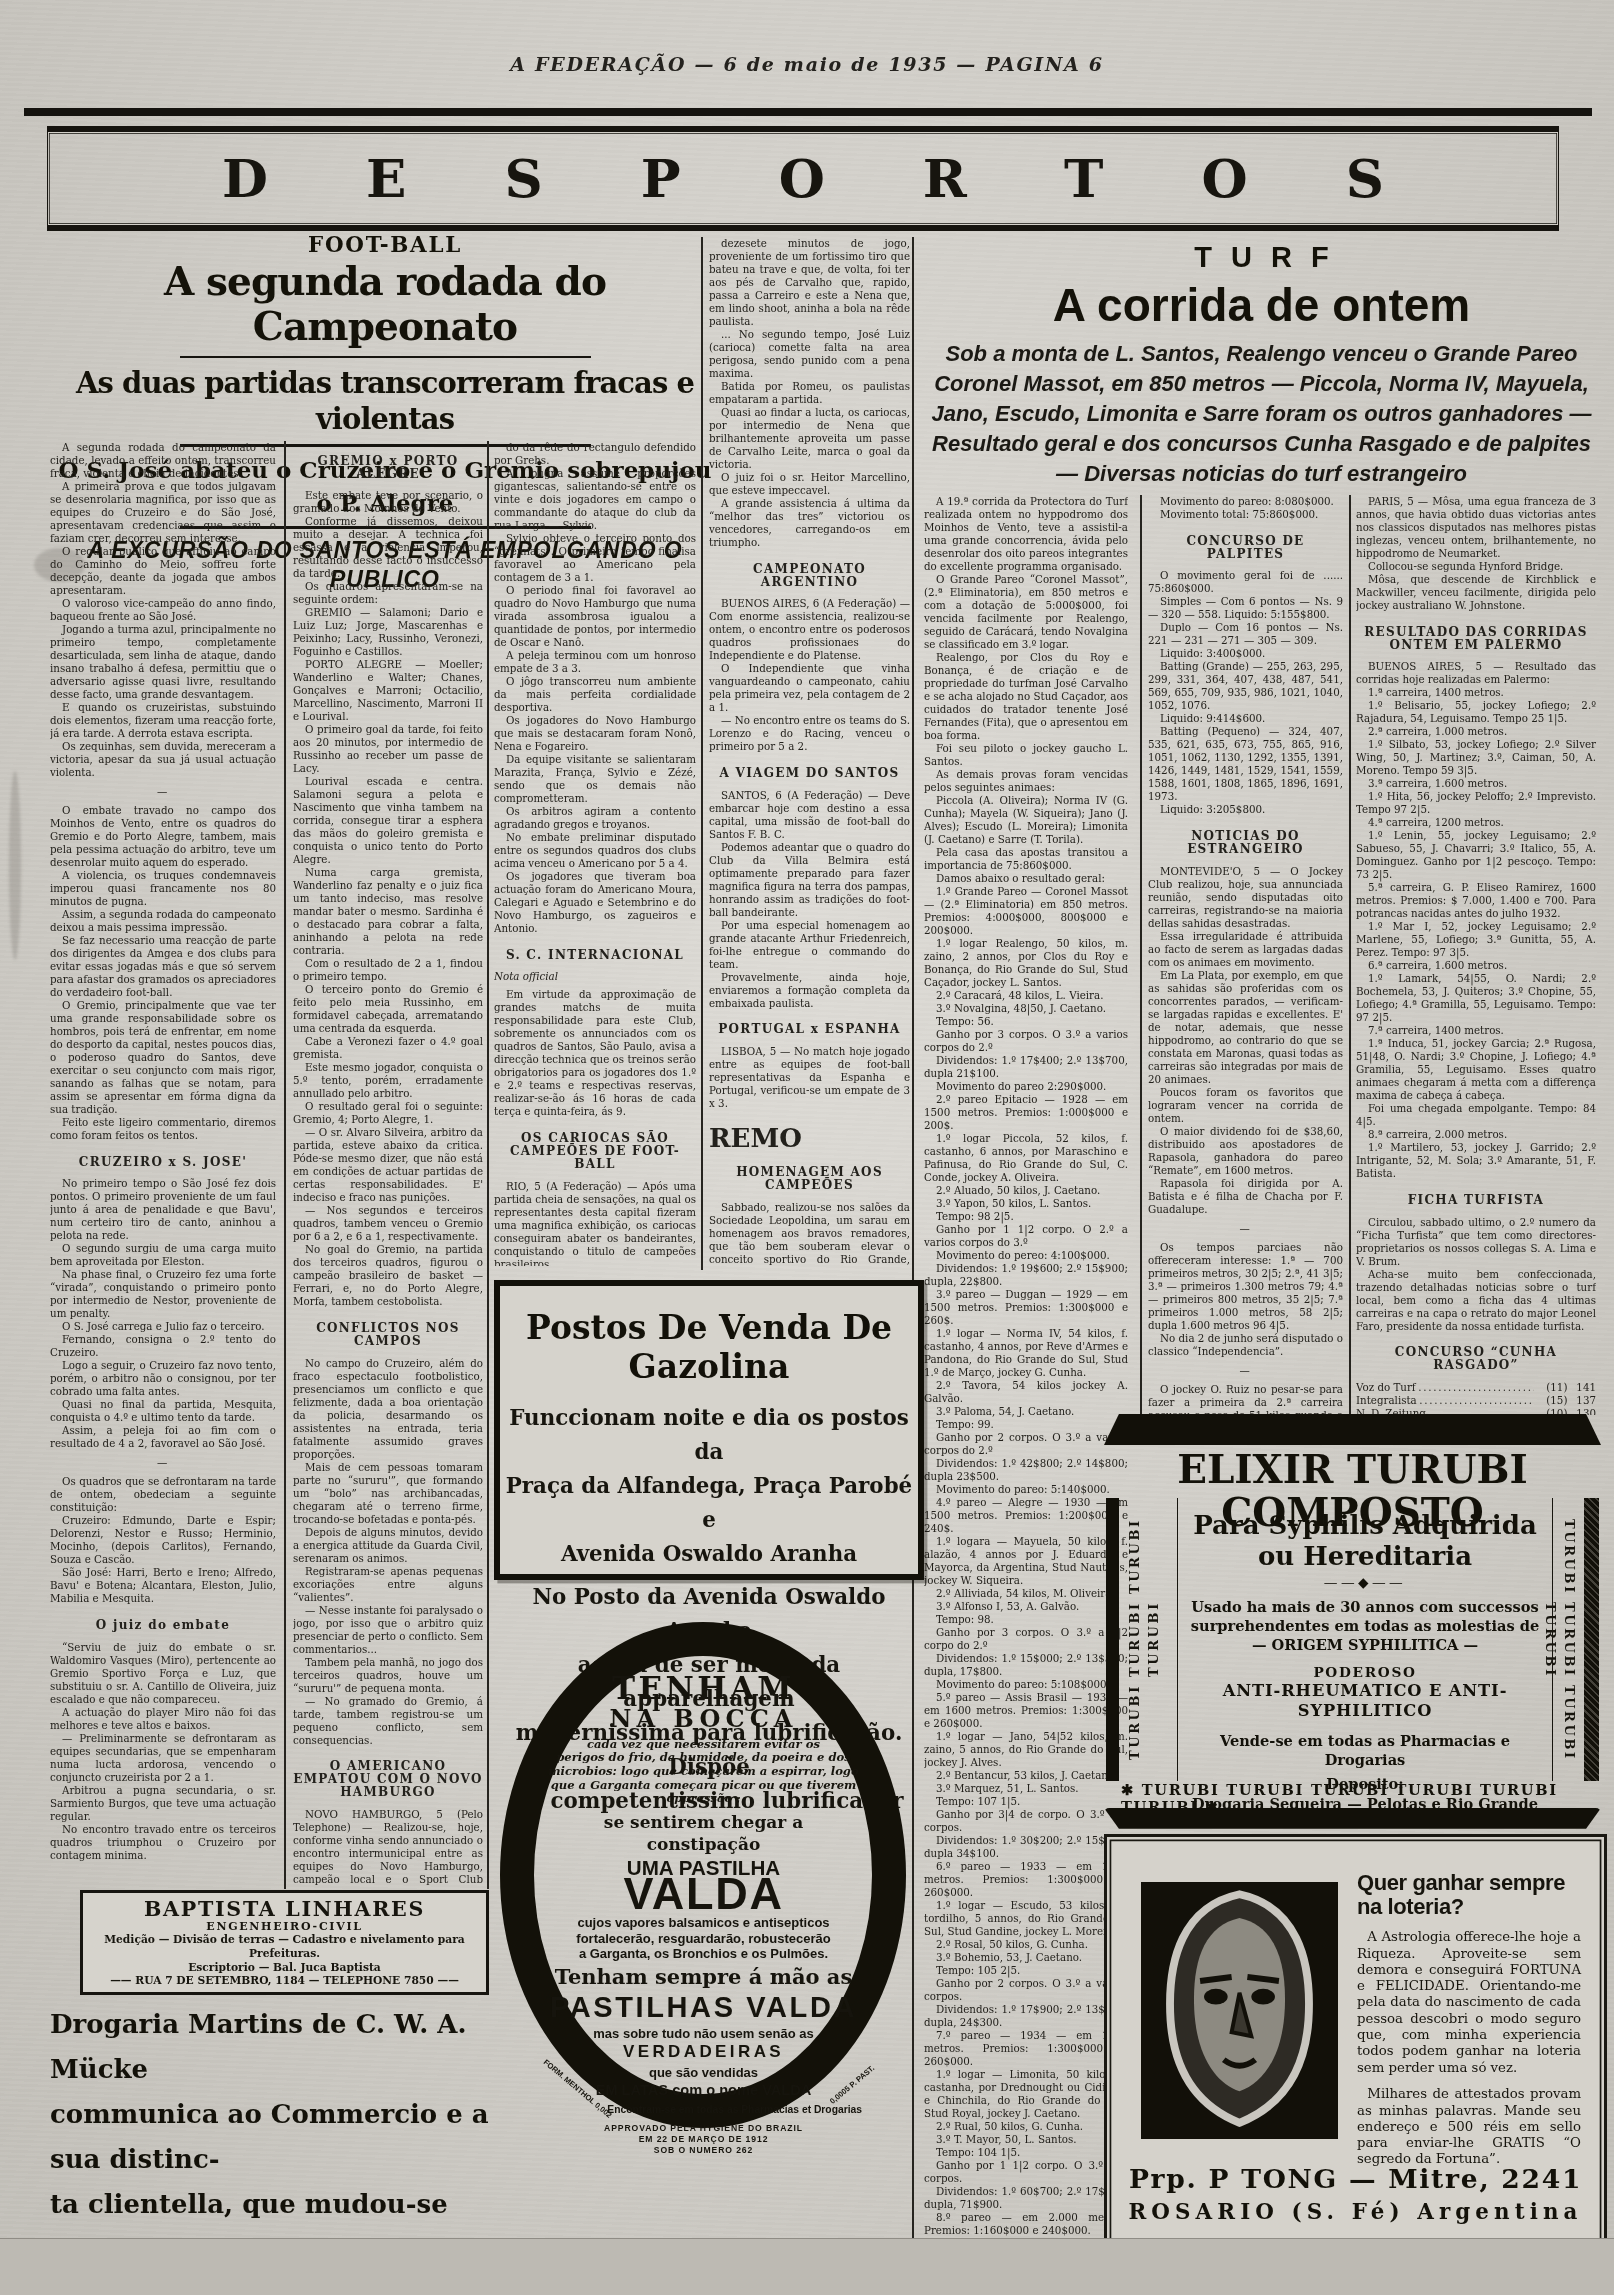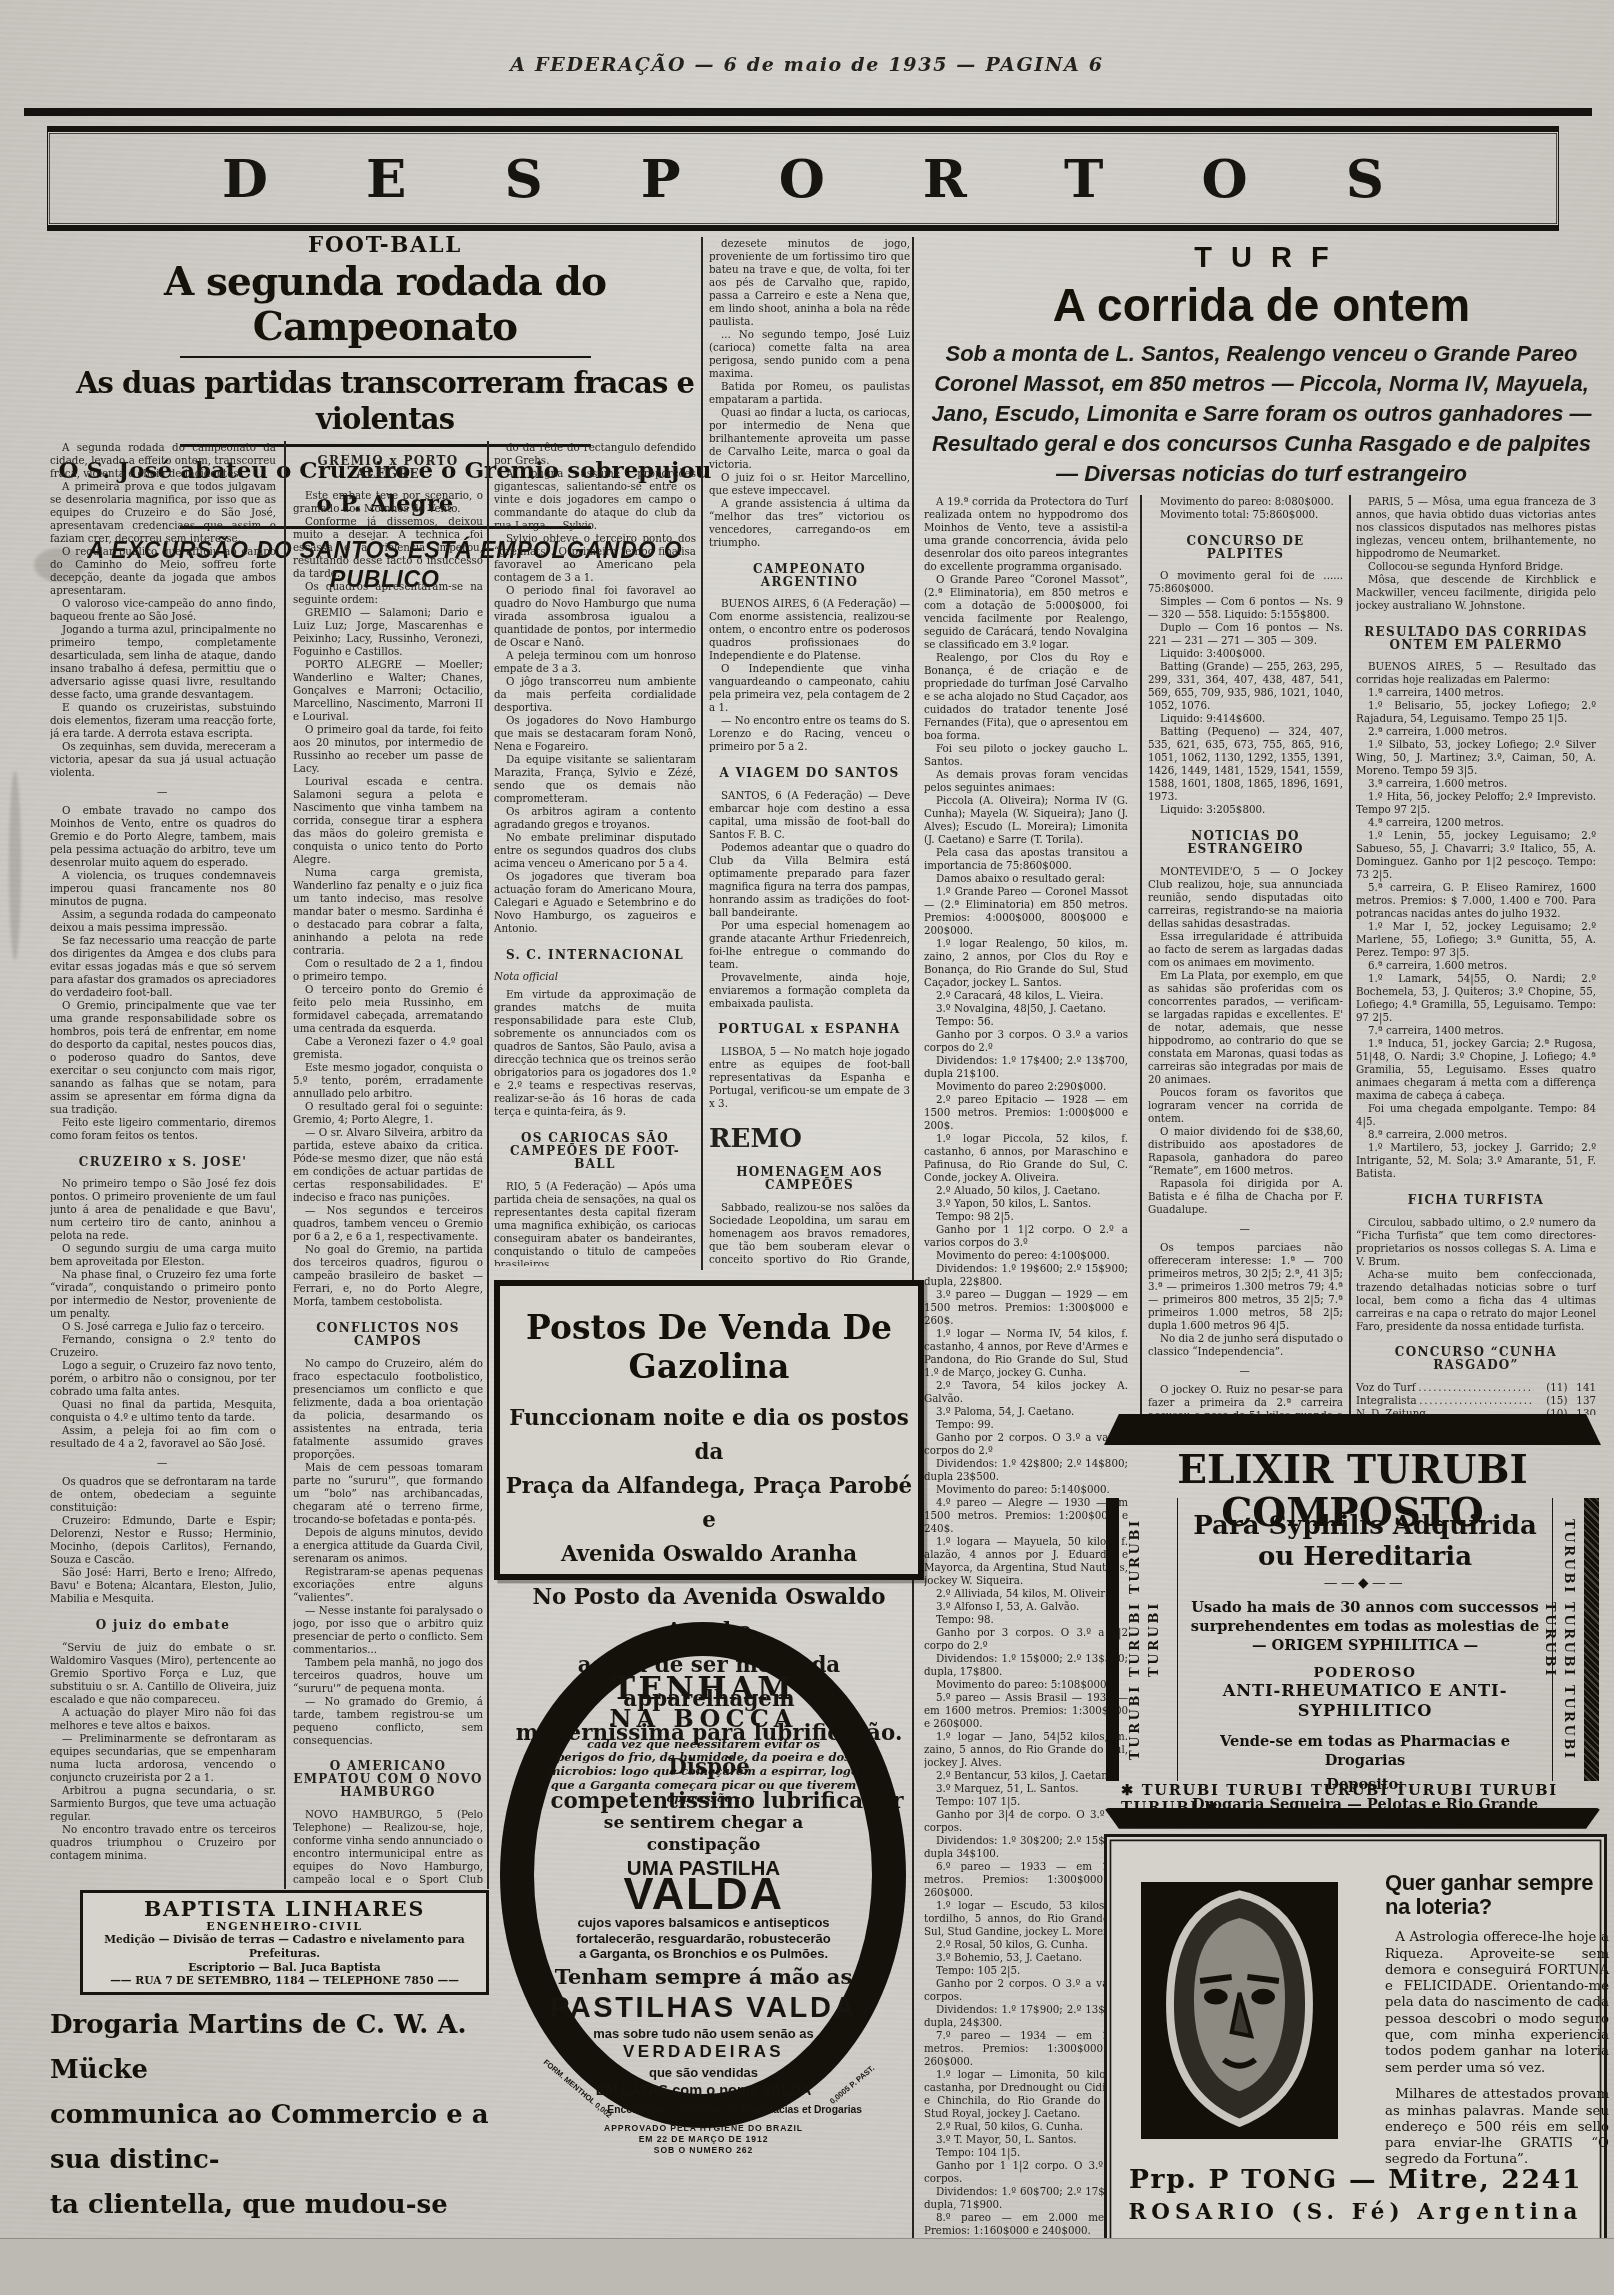--- a/index.html
+++ b/index.html
@@ -96,21 +96,21 @@
   .el-anti{font:bold 16.3px/20.6px "DejaVu Serif",serif;letter-spacing:0.9px;}
   .el-dep{font:bold 14.6px/19px "DejaVu Serif",serif;margin-top:8.6px;}
   .el-strip{position:absolute;left:17px;right:17px;top:367px;text-align:left;
       font:bold 14.6px/17px "DejaVu Serif",serif;letter-spacing:1.7px;}
   .el-botbar{position:absolute;left:0;bottom:-24px;width:100%;height:20.6px;background:#121009;
       clip-path:polygon(0 0,100% 0,97% 100%,3% 100%);border-radius:5.1px;}
   .ad-lot{position:absolute;left:1104px;top:1834px;width:497px;height:423px;
       border:3.4px solid #1a1812;box-shadow:inset 0 0 0 2.6px #d3d0c9,inset 0 0 0 4.3px #1a1812;
       background:#d5d2cb;}
   .lot-img{position:absolute;left:34px;top:45px;width:197px;height:257px;background:#121009;}
-  .lot-txt{position:absolute;left:250px;top:34px;width:224px;color:#16140d;margin-left:28px;}
+  .lot-txt{position:absolute;left:250px;top:34px;width:224px;color:#16140d;}
   .lot-h{font:bold 22px/24px "Liberation Sans",sans-serif;letter-spacing:-0.4px;}
   .lot-p{font:13.3px/16.3px "DejaVu Serif",serif;text-align:justify;margin-top:10.3px;text-indent:10.3px;}
   .lot-sig{position:absolute;left:0;width:100%;text-align:center;color:#131109;}
   .lot-s1{top:327px;font:bold 26.6px/29px "DejaVu Serif",serif;letter-spacing:1.7px;}
   .lot-s2{top:363px;font:bold 21.4px/24px "DejaVu Serif",serif;letter-spacing:5.1px;}
   .scan-band{position:absolute;left:0;top:2238px;width:1614px;height:57px;background:#bdbab3;
       border-top:0.9px solid #8f8c85;}
   .smudge{position:absolute;background:rgba(60,57,50,.18);border-radius:50%;filter:blur(1.7px);}
 </style>
 </head>

